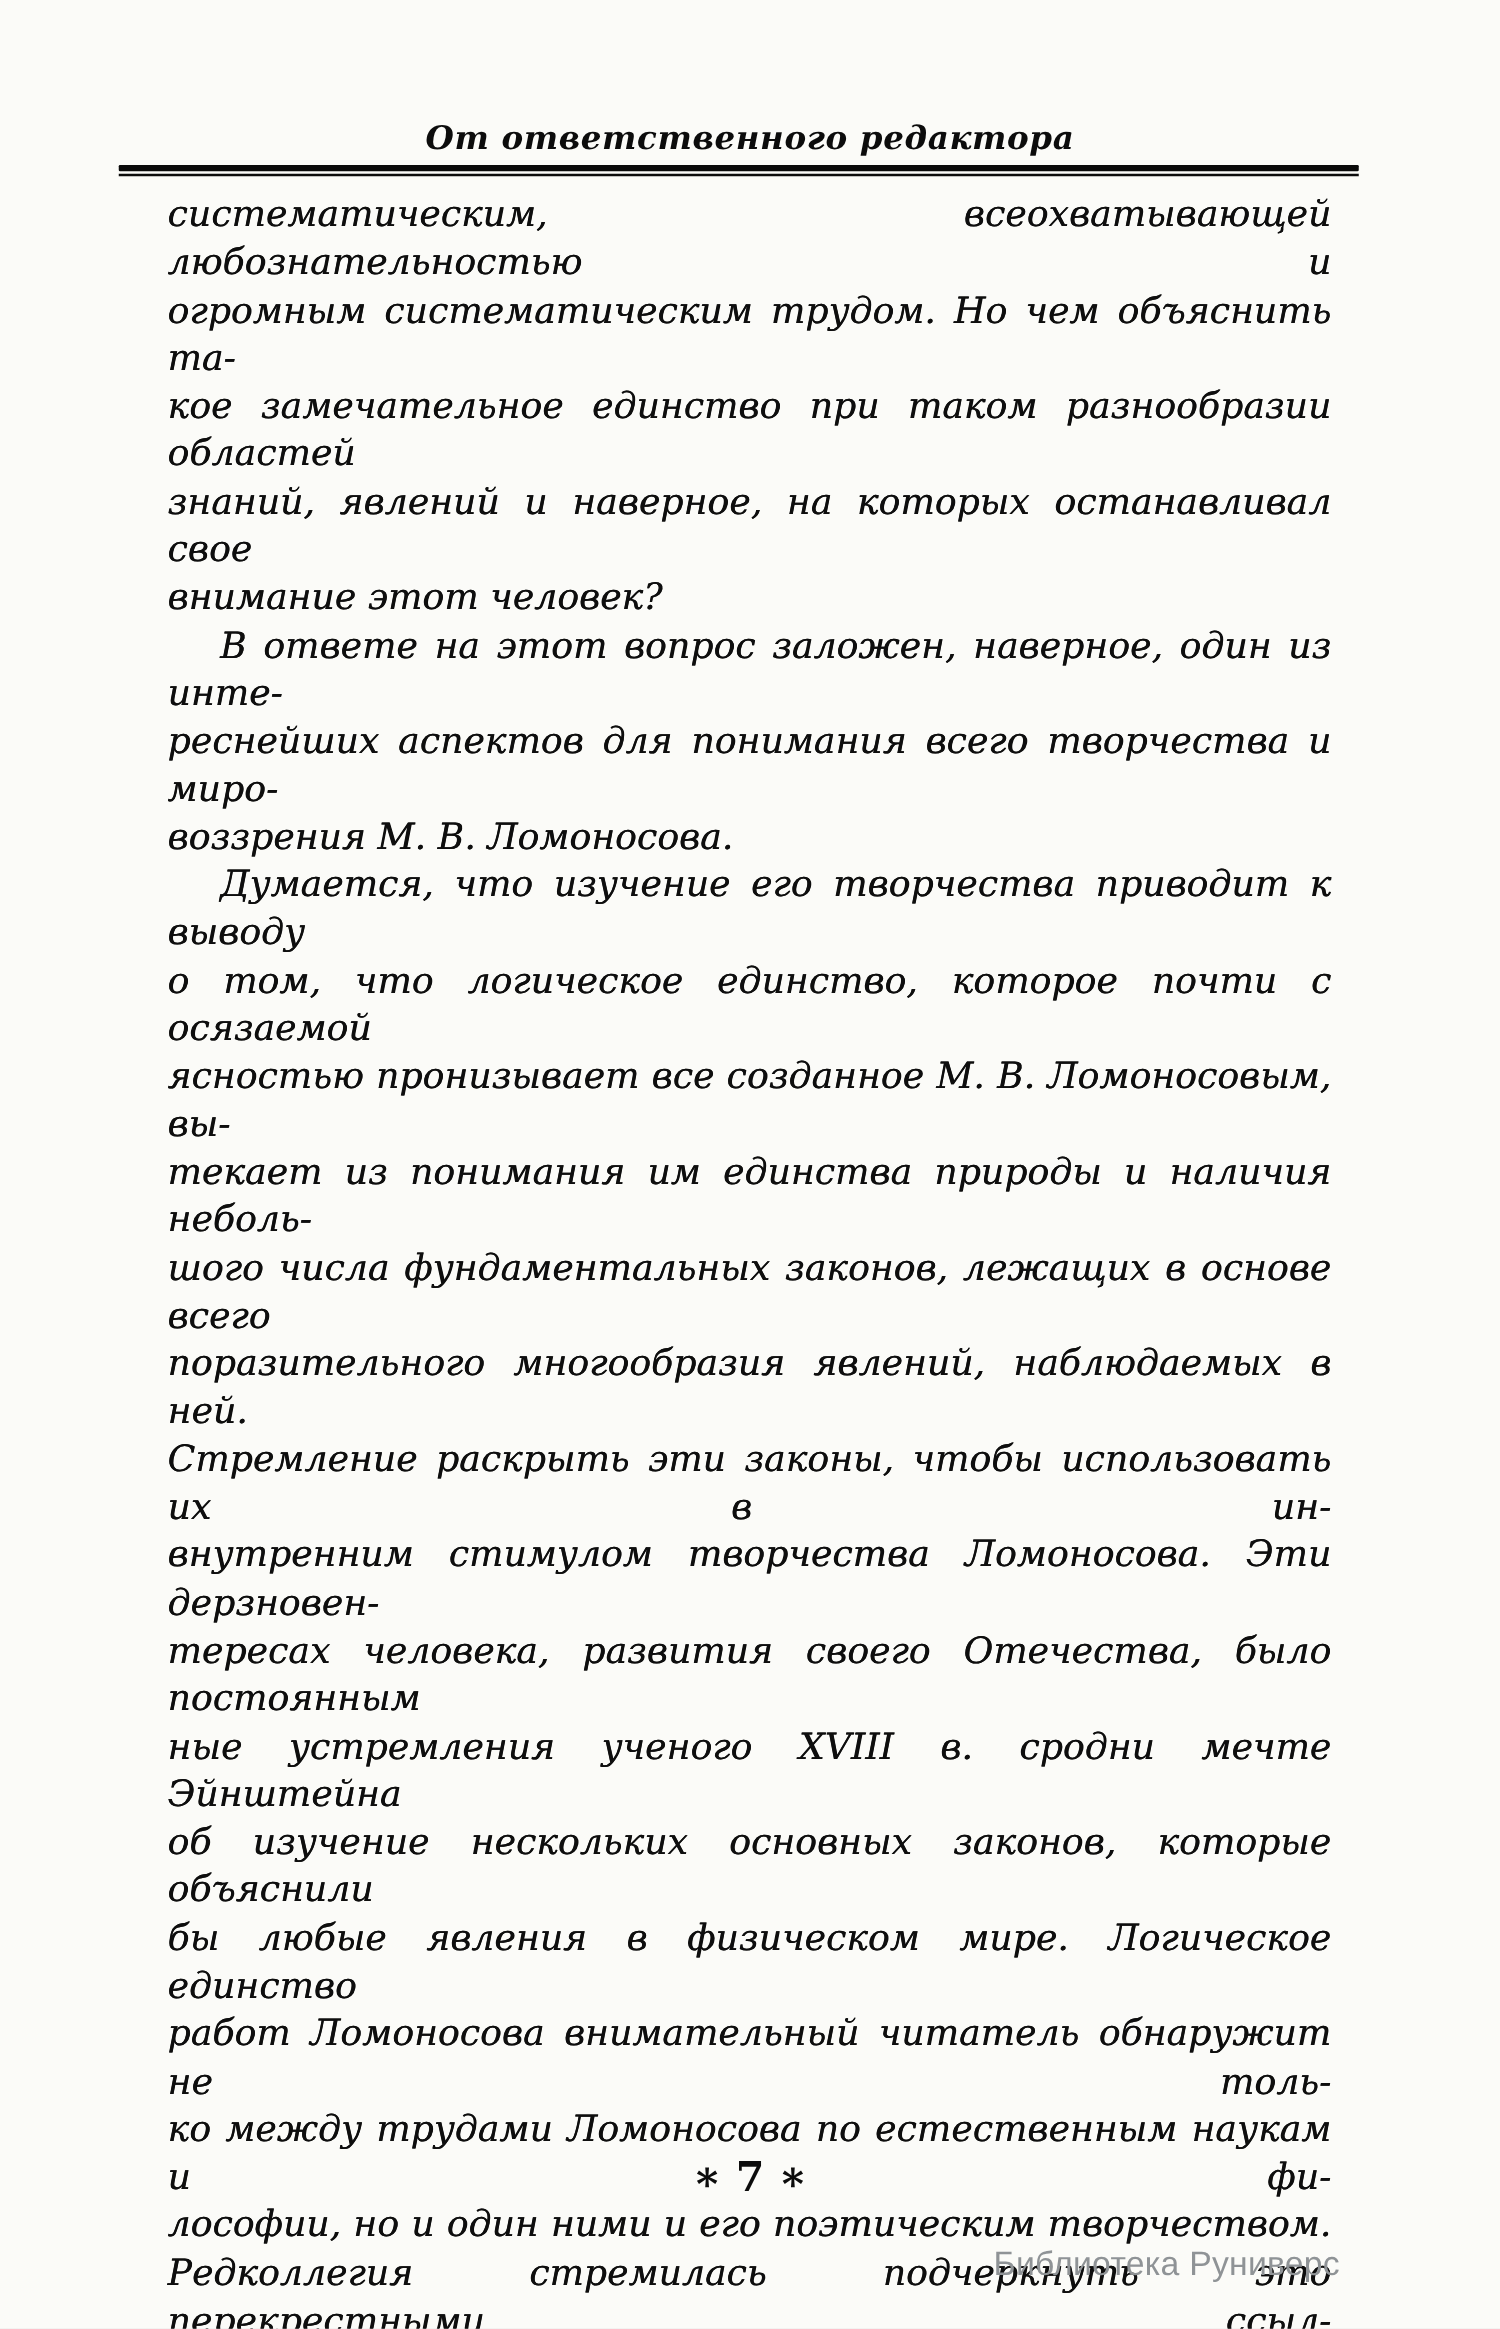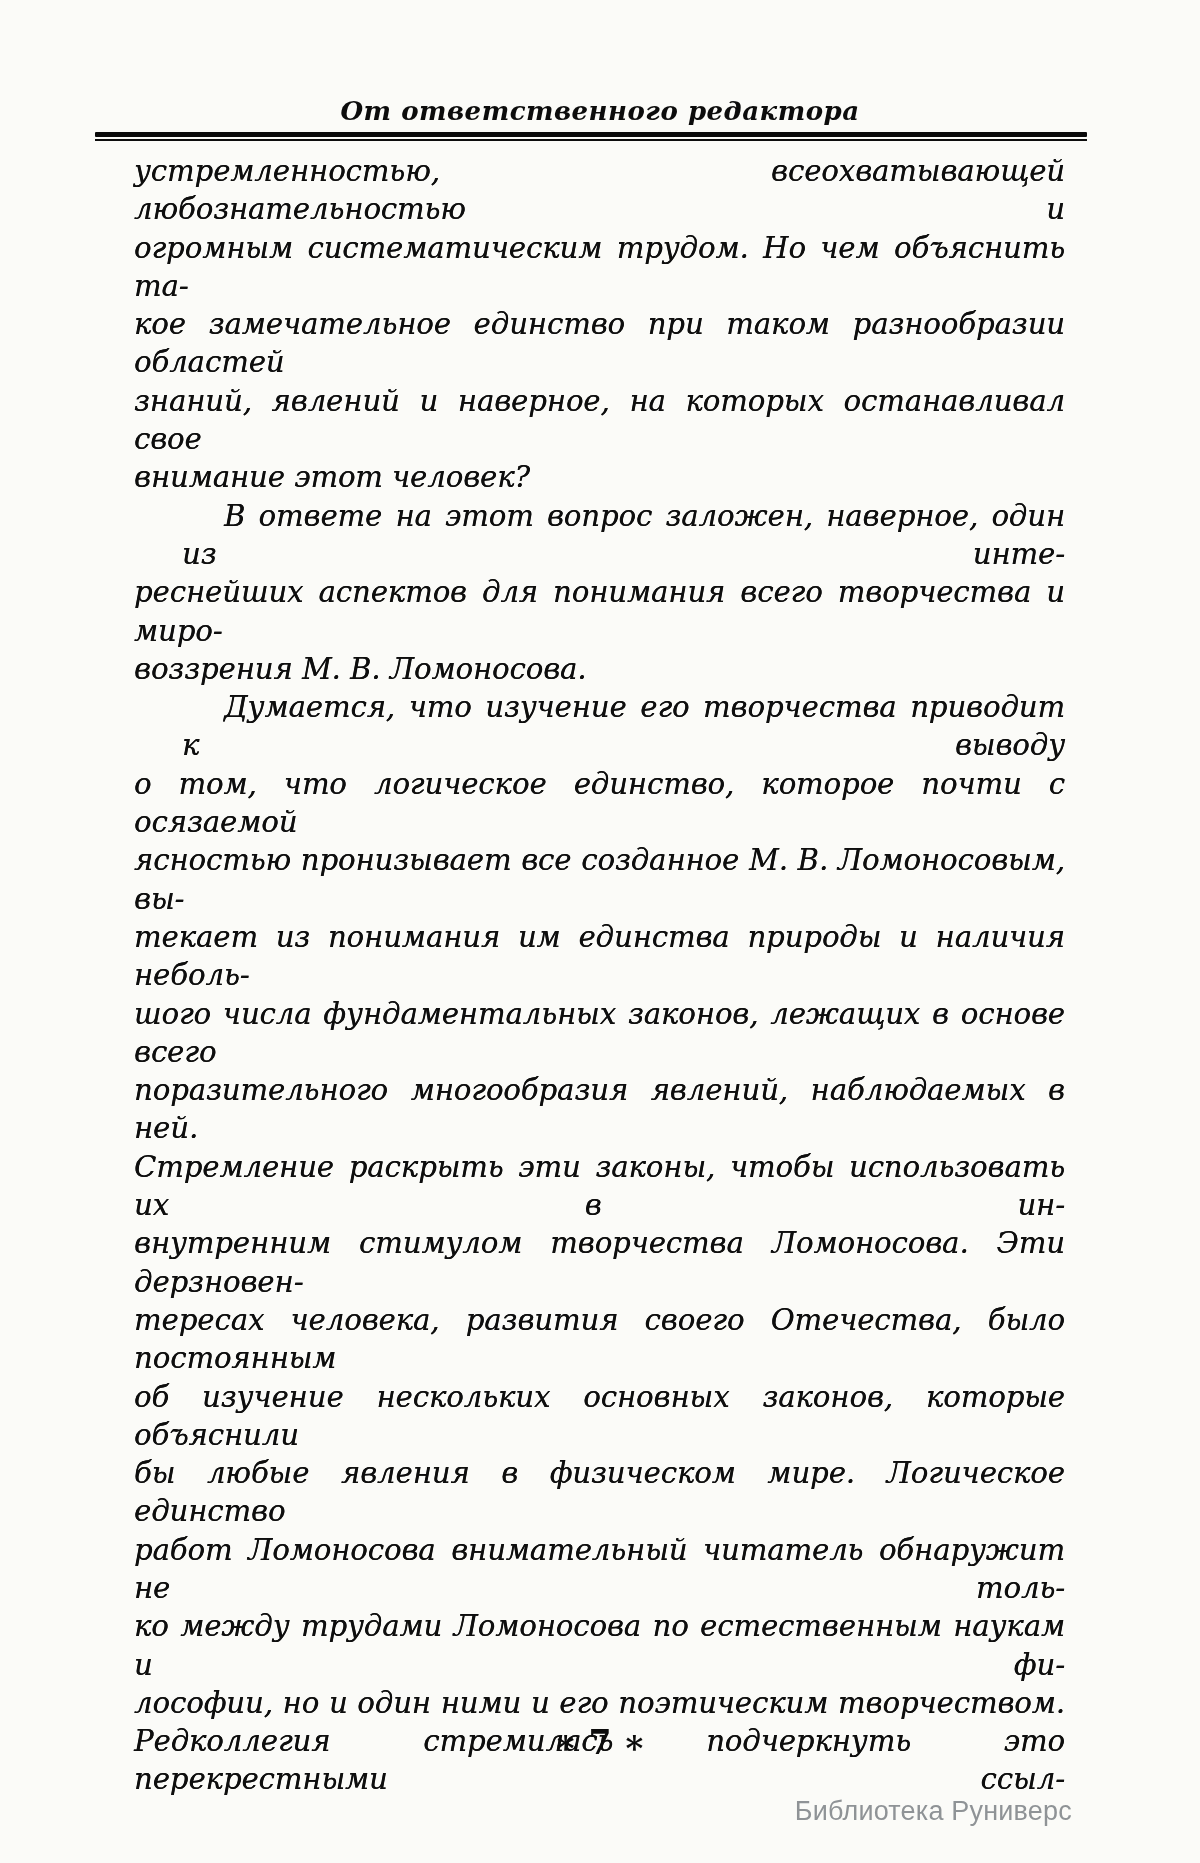--- a/index.html
+++ b/index.html
@@ -60,21 +60,20 @@
   .line {
     text-align: justify;
     text-align-last: justify;
     white-space: normal;
   }
   .line.para-end {
     text-align-last: left;
   }
   .line.indent {
     text-indent: 42px;
-    margin-left: 48px;
   }
   .folio {
     position: absolute;
     top: 1722px;
     left: 0;
     width: 1200px;
     text-align: center;
     font-size: 32px;
     font-weight: 700;
     color: #0c0c0c;
@@ -106,37 +105,38 @@
 <div class="page">
 
   <div class="running-head">От ответственного редактора</div>
 
   <div class="header-rule">
     <div class="rule-thick"></div>
     <div class="rule-thin"></div>
   </div>
 
   <div class="body-text">
-      <div class="line">устремленностью, всеохватывающей любознательностью и</div>
+      <div class="line">систематическим, всеохватывающей любознательностью и</div>
       <div class="line">огромным систематическим трудом. Но чем объяснить та-</div>
       <div class="line">кое замечательное единство при таком разнообразии областей</div>
       <div class="line">знаний, явлений и наверное, на которых останавливал свое</div>
       <div class="line para-end">внимание этот человек?</div>
       <div class="line indent">В ответе на этот вопрос заложен, наверное, один из инте-</div>
       <div class="line">реснейших аспектов для понимания всего творчества и миро-</div>
       <div class="line para-end">воззрения М. В. Ломоносова.</div>
       <div class="line indent">Думается, что изучение его творчества приводит к выводу</div>
       <div class="line">о том, что логическое единство, которое почти с осязаемой</div>
       <div class="line">ясностью пронизывает все созданное М. В. Ломоносовым, вы-</div>
       <div class="line">текает из понимания им единства природы и наличия неболь-</div>
       <div class="line">шого числа фундаментальных законов, лежащих в основе всего</div>
       <div class="line">поразительного многообразия явлений, наблюдаемых в ней.</div>
       <div class="line">Стремление раскрыть эти законы, чтобы использовать их в ин-</div>
       <div class="line">внутренним стимулом творчества Ломоносова. Эти дерзновен-</div>
       <div class="line">тересах человека, развития своего Отечества, было постоянным</div>
+      <div class="line">ные устремления ученого XVIII в. сродни мечте Эйнштейна</div>
       <div class="line">об изучение нескольких основных законов, которые объяснили</div>
       <div class="line">бы любые явления в физическом мире. Логическое единство</div>
       <div class="line">работ Ломоносова внимательный читатель обнаружит не толь-</div>
       <div class="line">ко между трудами Ломоносова по естественным наукам и фи-</div>
       <div class="line">лософии, но и один ними и его поэтическим творчеством.</div>
       <div class="line">Редколлегия стремилась подчеркнуть это перекрестными ссыл-</div>
     </div>
 
   <div class="folio">
     <span class="folio-star">*</span><span class="folio-number">7</span><span class="folio-star">*</span>

